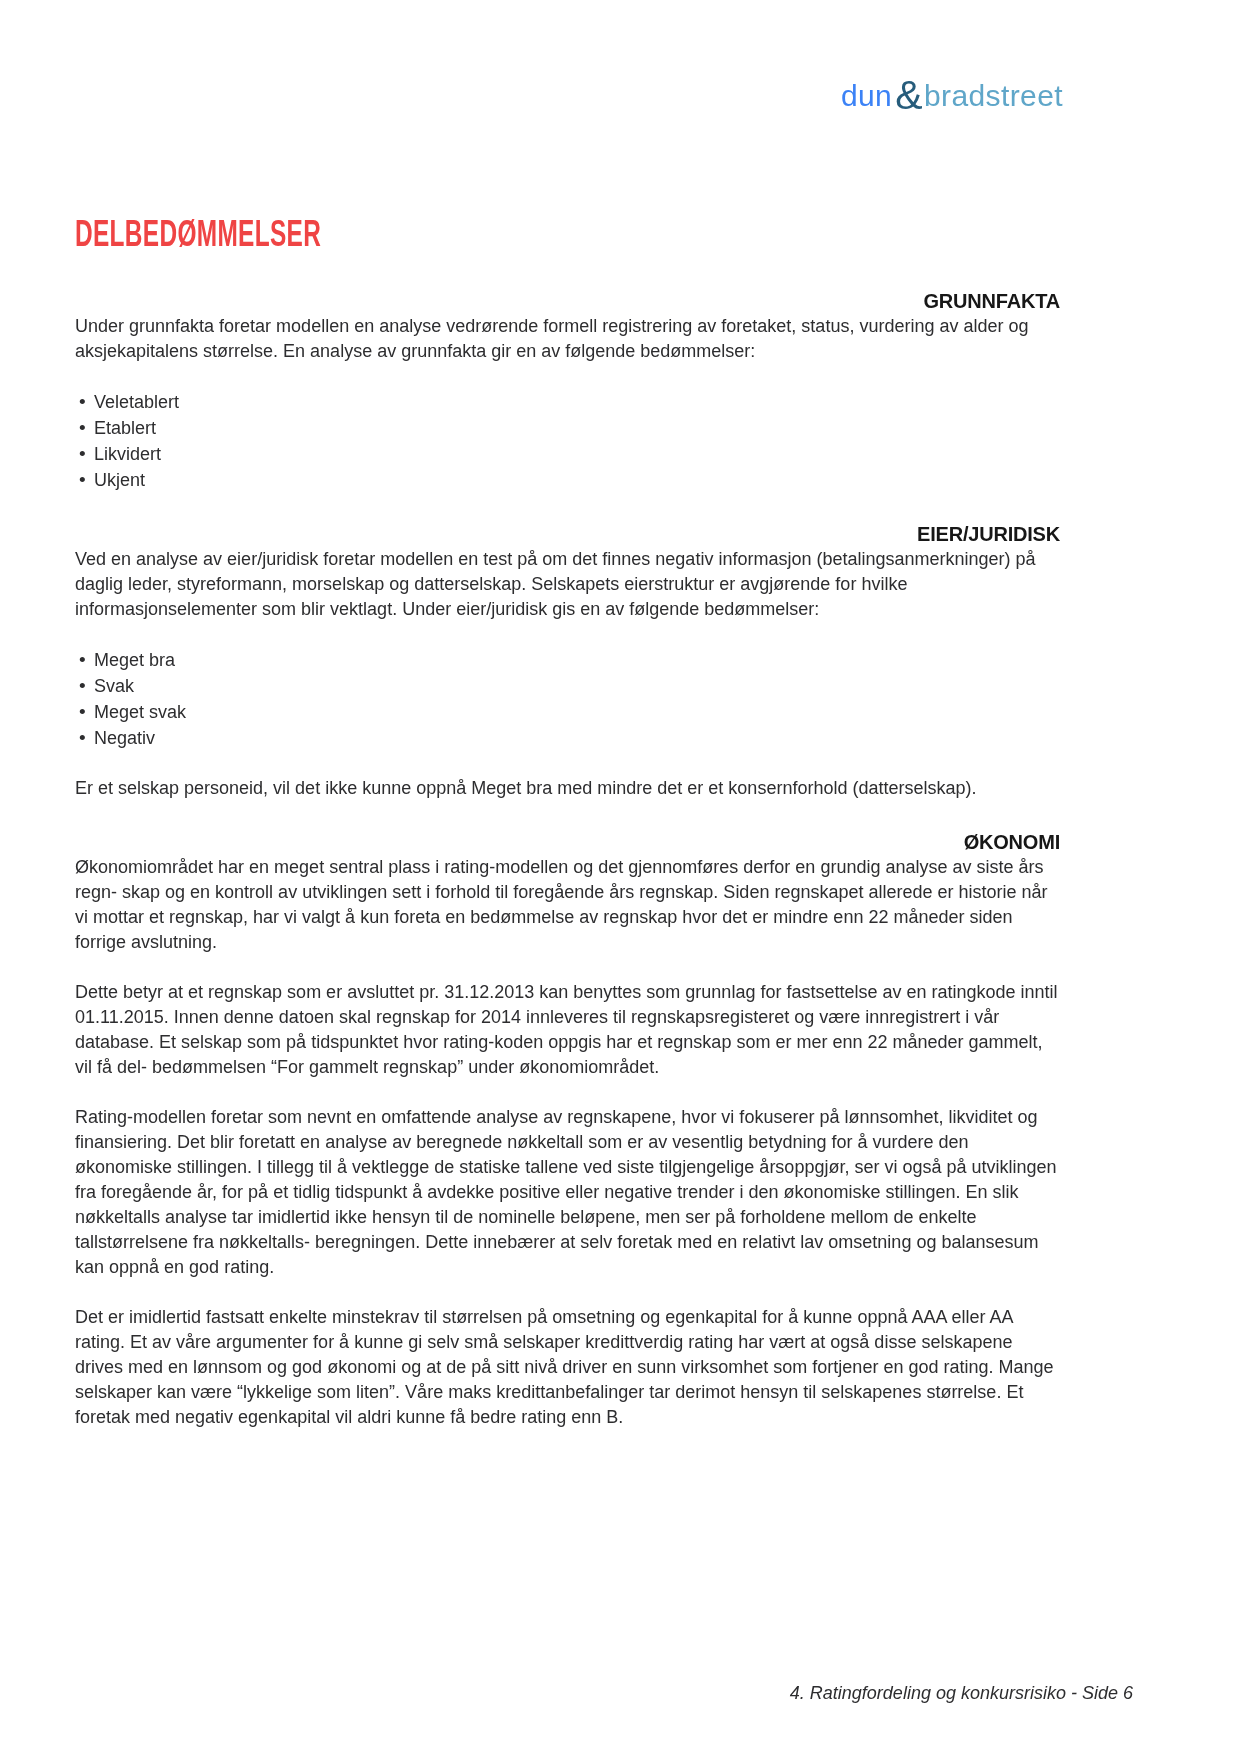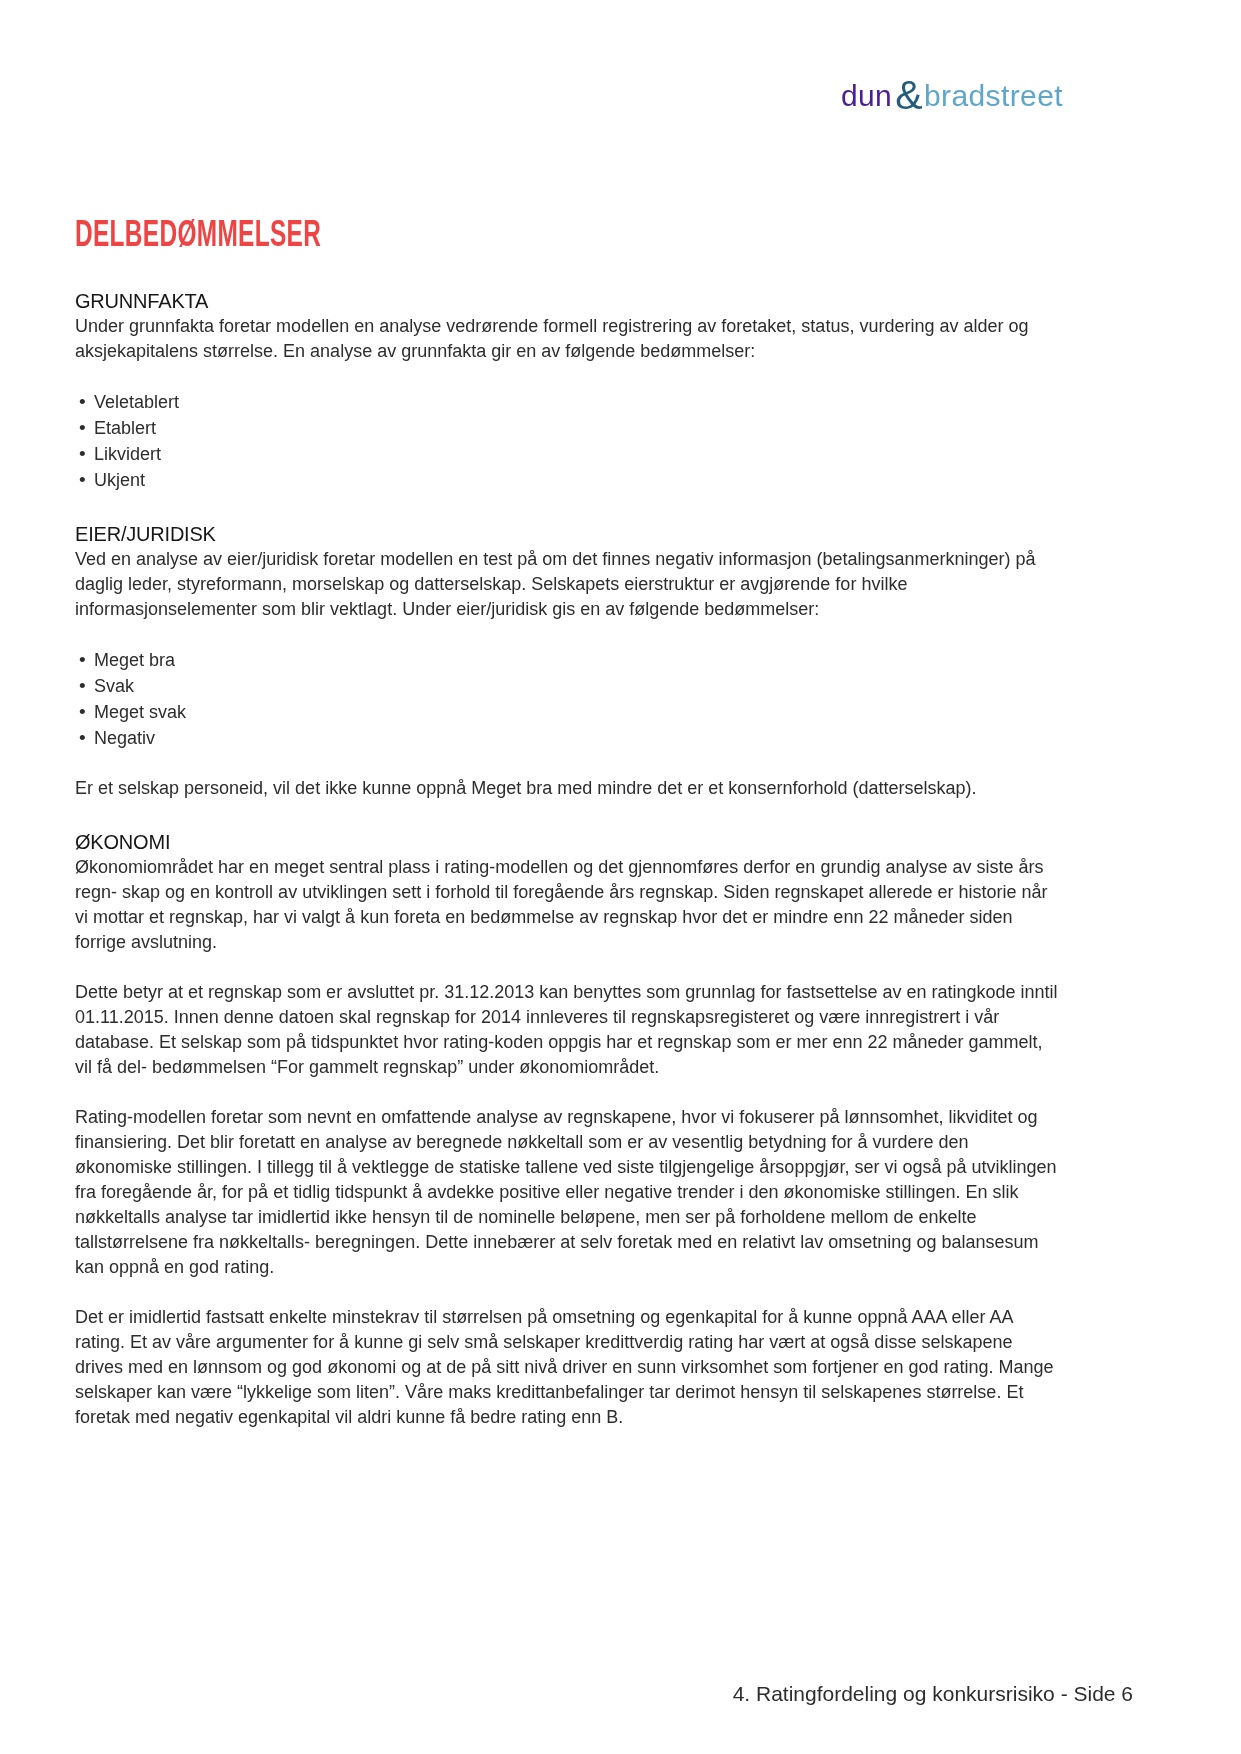--- a/index.html
+++ b/index.html
@@ -55,23 +55,24 @@
     transform: scaleX(0.66);
     transform-origin: 0 60%;
     letter-spacing: 0.5px;
   }
   .section { margin-top: 29px; }
   .section:first-of-type { margin-top: 0; }
   .sec-heading {
     margin: 0;
     font-size: 20px;
     line-height: 25px;
-    font-weight: 400;
+    font-weight: 700;
     color: #171717;
     letter-spacing: -0.2px;
+    text-align: right;
   }
   p.para { margin: 0; }
   p.para + p.para { margin-top: 25px; }
   p.note { margin: 25px 0 0 0; }
 
   ul.rating-list {
     list-style: none;
     margin: 25px 0;
     padding: 0;
   }
@@ -83,33 +84,34 @@
     display: inline-block;
     width: 15px;
     font-size: 19px;
   }
 
   
   .footer {
     position: absolute;
     top: 1681px;
     right: 108px;
-    font-size: 21px;
+    font-size: 18px;
     line-height: 25px;
     color: #2d2d2f;
     white-space: nowrap;
+    font-style: italic;
   }
 </style>
 </head>
 <body>
 
 <div class="page">
 
   <div class="logo">
-    <span class="logo-dun" style="color: #4c1d95; margin-left: 15px;">dun</span><span class="logo-amp" style="color: rgb(38, 92, 123);">&amp;</span><span class="logo-brad" style="color: rgb(95, 166, 201);">bradstreet</span>
+    <span class="logo-dun" style="color: #3b82f6; margin-left: 15px;">dun</span><span class="logo-amp" style="color: rgb(38, 92, 123);">&amp;</span><span class="logo-brad" style="color: rgb(95, 166, 201);">bradstreet</span>
   </div>
 
   <div class="content">
 
     <h1 class="doc-title"><span class="squeeze">DELBEDØMMELSER</span></h1>
 
     <div class="section">
       <h2 class="sec-heading">GRUNNFAKTA</h2>
       <p class="para">Under grunnfakta foretar modellen en analyse vedrørende formell registrering av foretaket, status, vurdering av alder og aksjekapitalens størrelse. En analyse av grunnfakta gir en av følgende bedømmelser:</p>
       <ul class="rating-list">

